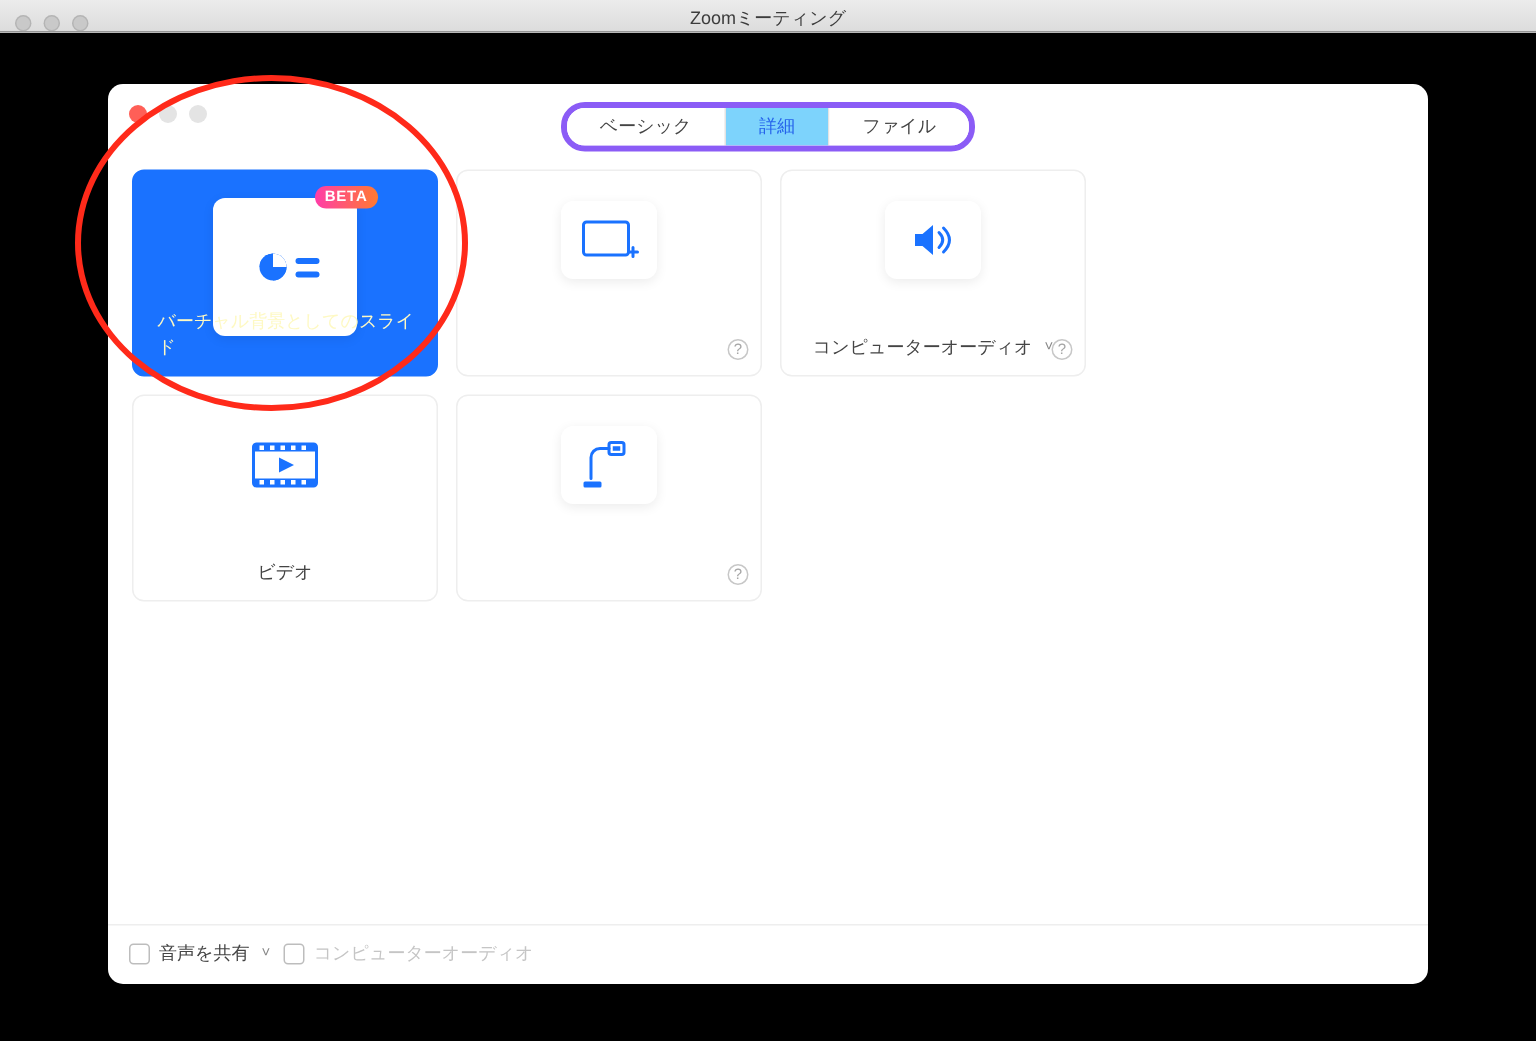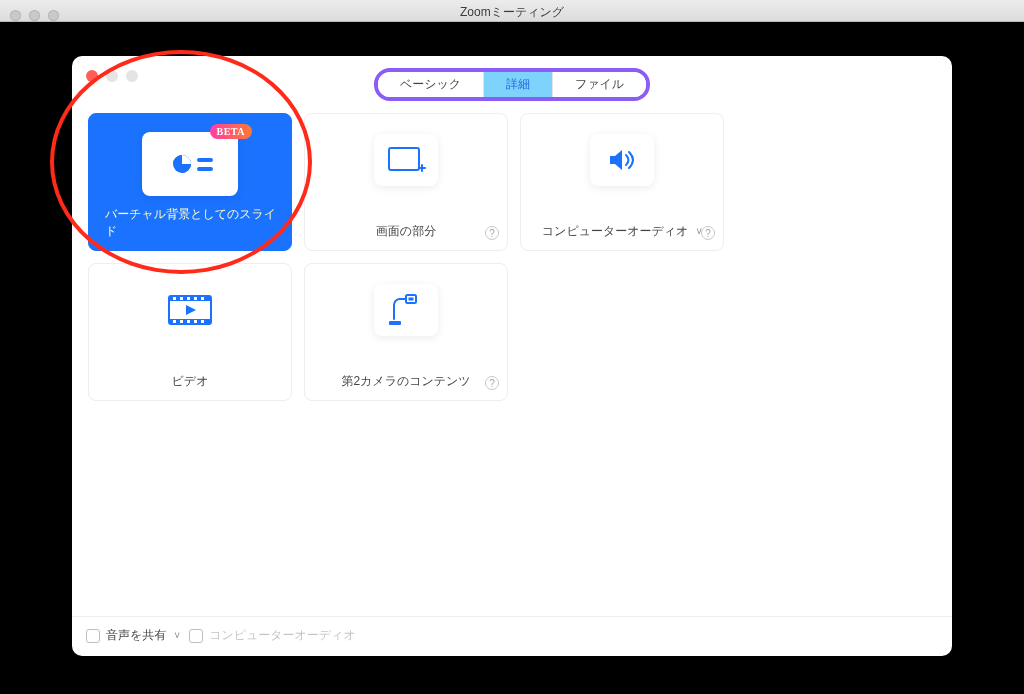--- a/index.html
+++ b/index.html
@@ -161,23 +161,22 @@
     font-size: 10px;
     color: #888;
     margin-left: 2px;
   }
   .card.selected {
     background: #1a72ff;
     border-color: #1a72ff;
   }
   .card.selected .tile {
     width: 96px;
-    height: 64px;
+    height: 92px;
     margin-top: 4px;
-    font-family: Liberation Serif, serif;
   }
   .card.selected .card-label-row { color: #fef9c3; padding-left: 16px; }
   .beta-badge {
     position: absolute;
     top: -8px;
     right: -14px;
     background: linear-gradient(90deg,#ff3da8,#ff7a30);
     color: #fff;
     font-size: 10px;
     font-weight: 700;
@@ -275,23 +274,20 @@
             <span>バーチャル背景としてのスライド</span>
           </div>
         </div>
 
         <div class="card">
           <div class="tile">
             <svg width="40" height="32" viewBox="0 0 40 32">
               <rect x="3" y="4" width="30" height="22" rx="2" fill="none" stroke="#1a72ff" stroke-width="2"></rect>
               <path d="M33 24 h6 M36 21 v6" stroke="#1a72ff" stroke-width="2" stroke-linecap="round"></path>
             </svg>
-          </div>
-          <div class="card-label-row">
-            <span>画面の部分</span>
           </div>
           <span class="help-icon">?</span>
         </div>
 
         <div class="card">
           <div class="tile">
             <svg width="40" height="32" viewBox="0 0 40 32">
               <path d="M8 12 h5 l7 -6 v20 l-7 -6 h-5 Z" fill="#1a72ff"></path>
               <path d="M24 11 q5 5 0 10" fill="none" stroke="#1a72ff" stroke-width="2" stroke-linecap="round"></path>
               <path d="M27 8 q8 8 0 16" fill="none" stroke="#1a72ff" stroke-width="2" stroke-linecap="round"></path>
@@ -330,23 +326,20 @@
 
         <div class="card">
           <div class="tile">
             <svg width="40" height="36" viewBox="0 0 40 36">
               <rect x="20" y="3" width="10" height="8" rx="1.5" fill="none" stroke="#1a72ff" stroke-width="2"></rect>
               <rect x="22.5" y="5.5" width="5" height="3" fill="#1a72ff"></rect>
               <path d="M20 7 h-6 a6 6 0 0 0 -6 6 v14" fill="none" stroke="#1a72ff" stroke-width="2" stroke-linecap="round"></path>
               <rect x="3" y="29" width="12" height="4" rx="1" fill="#1a72ff"></rect>
             </svg>
           </div>
-          <div class="card-label-row">
-            <span>第2カメラのコンテンツ</span>
-          </div>
           <span class="help-icon">?</span>
         </div>
 
       </div>
     </div>
 
     <div class="footer">
       <label class="chk">
         <input type="checkbox" style="">
         <span>音声を共有</span>

